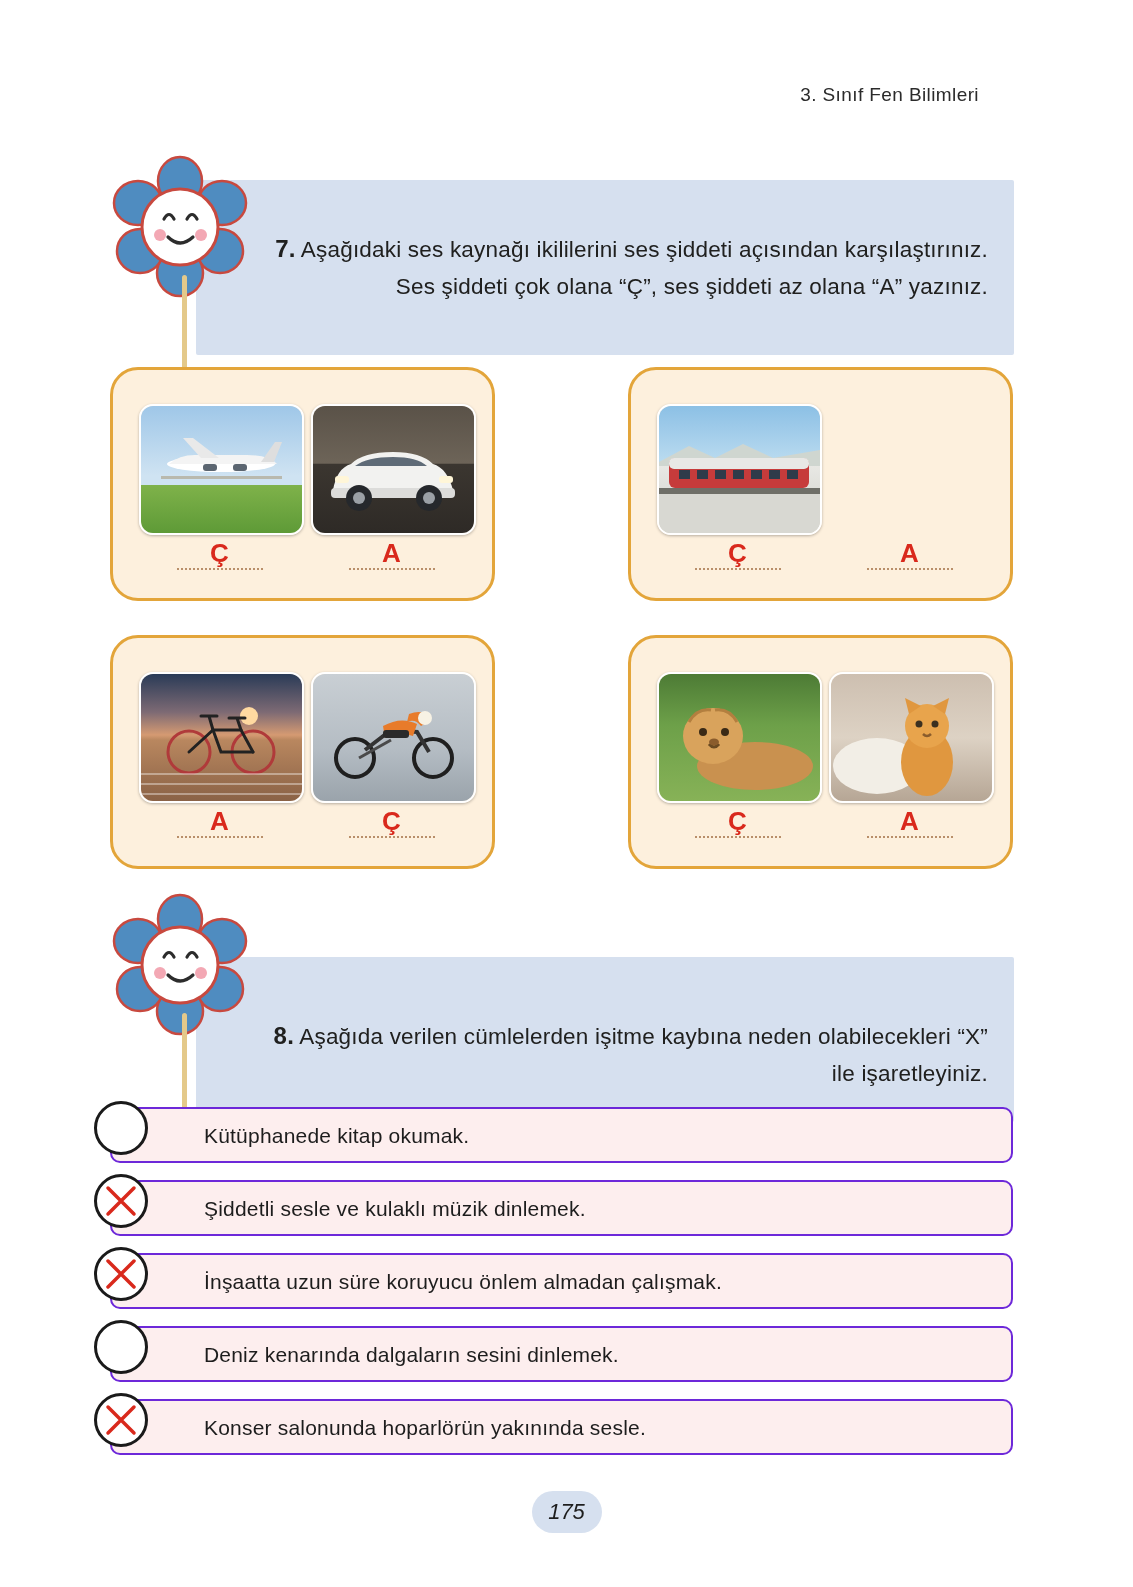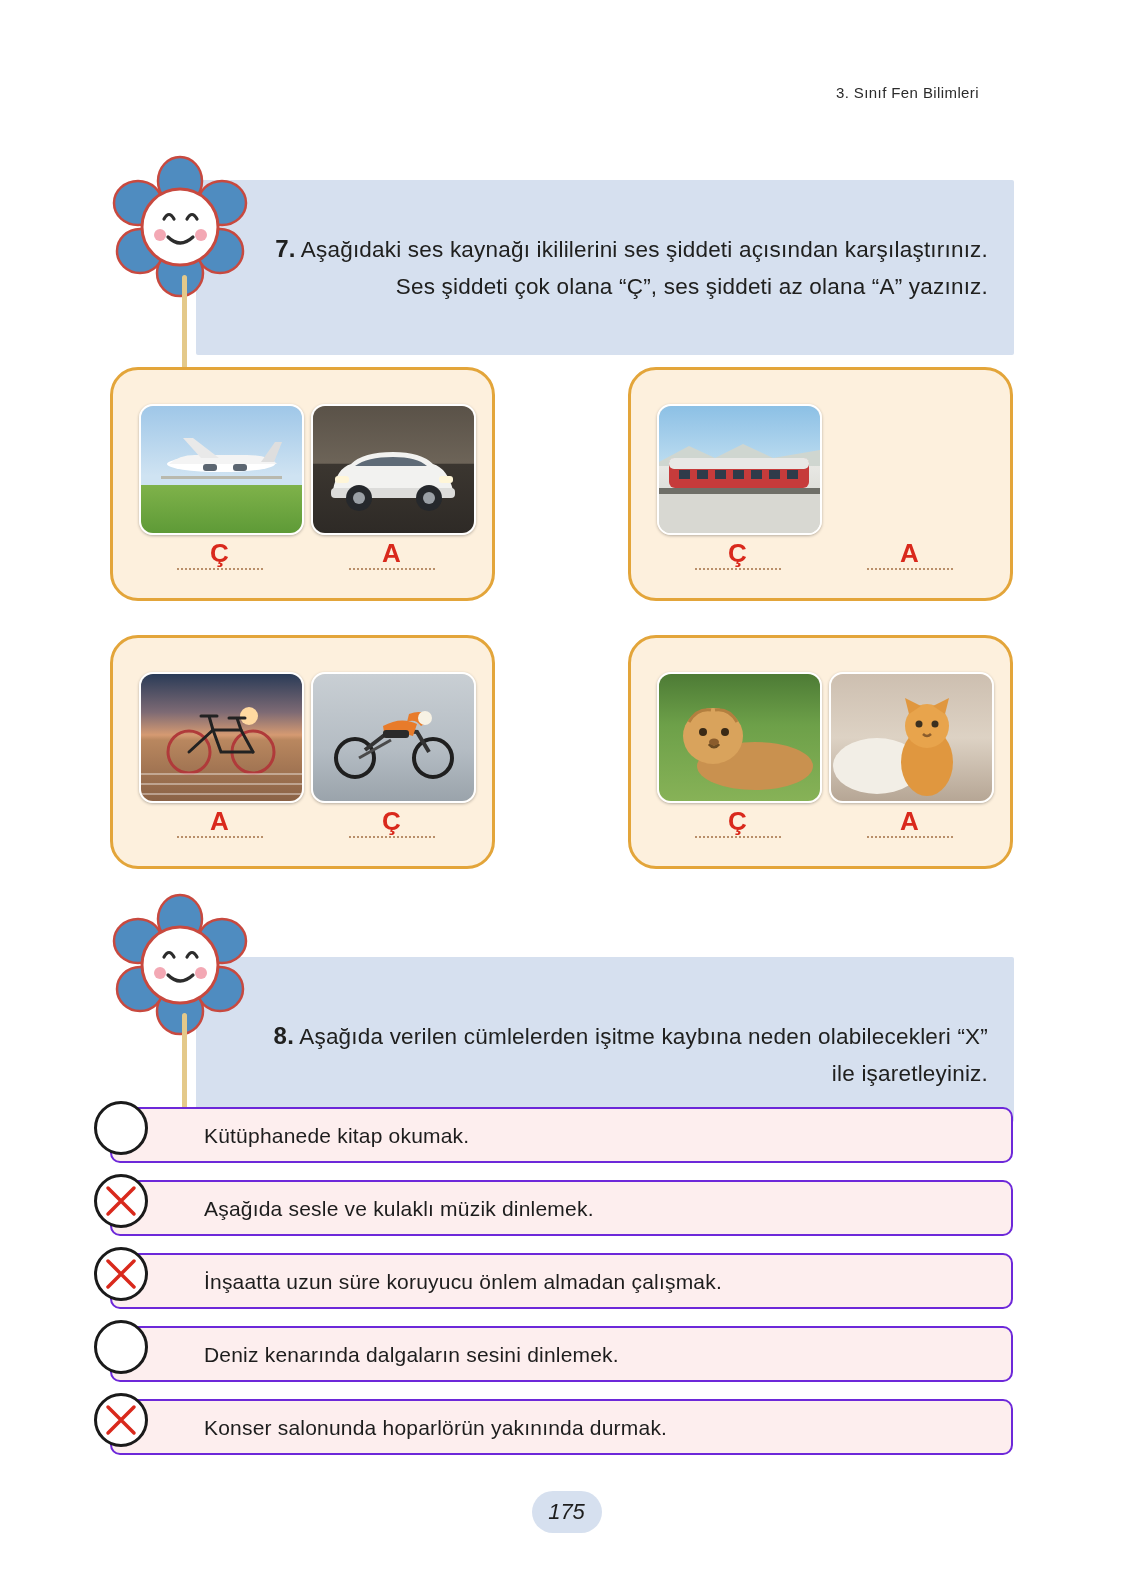--- a/index.html
+++ b/index.html
@@ -14,21 +14,21 @@
     font-family: "Liberation Sans", sans-serif;
     color: #1d1d1d;
     overflow: hidden;
   }
 
   
   .page-header {
     position: absolute;
     top: 84px;
     right: 154px;
-    font-size: 15px;
+    font-size: 19px;
     letter-spacing: 0.4px;
     color: #2b2b2b;
   }
 
   
   .banner {
     position: absolute;
     background: #d6e0ef;
     border-radius: 2px;
     text-align: right;
@@ -380,21 +380,21 @@
   <div class="mark"></div>
   <div class="stmt-text">Kütüphanede kitap okumak.</div>
 </div>
 
 <div class="stmt" style="top:1180px;">
   <div class="mark">
     <svg width="48" height="48" viewBox="0 0 48 48">
         <path d="M11 11 L37 37 M37 11 L11 37" stroke="#d9291c" stroke-width="3.5" stroke-linecap="round"></path>
       </svg>
   </div>
-  <div class="stmt-text">Aşağıda sesle ve kulaklı müzik dinlemek.</div>
+  <div class="stmt-text">Şiddetli sesle ve kulaklı müzik dinlemek.</div>
 </div>
 
 <div class="stmt" style="top:1253px;">
   <div class="mark">
     <svg width="48" height="48" viewBox="0 0 48 48">
         <path d="M11 11 L37 37 M37 11 L11 37" stroke="#d9291c" stroke-width="3.5" stroke-linecap="round"></path>
       </svg>
   </div>
   <div class="stmt-text">İnşaatta uzun süre koruyucu önlem almadan çalışmak.</div>
 </div>
@@ -403,16 +403,16 @@
   <div class="mark"></div>
   <div class="stmt-text">Deniz kenarında dalgaların sesini dinlemek.</div>
 </div>
 
 <div class="stmt" style="top:1399px;">
   <div class="mark">
     <svg width="48" height="48" viewBox="0 0 48 48">
         <path d="M11 11 L37 37 M37 11 L11 37" stroke="#d9291c" stroke-width="3.5" stroke-linecap="round"></path>
       </svg>
   </div>
-  <div class="stmt-text">Konser salonunda hoparlörün yakınında durmak.</div>
+  <div class="stmt-text">Konser salonunda hoparlörün yakınında sesle.</div>
 </div>
 
 <div class="pagenum">175</div>
 
 </body></html>

